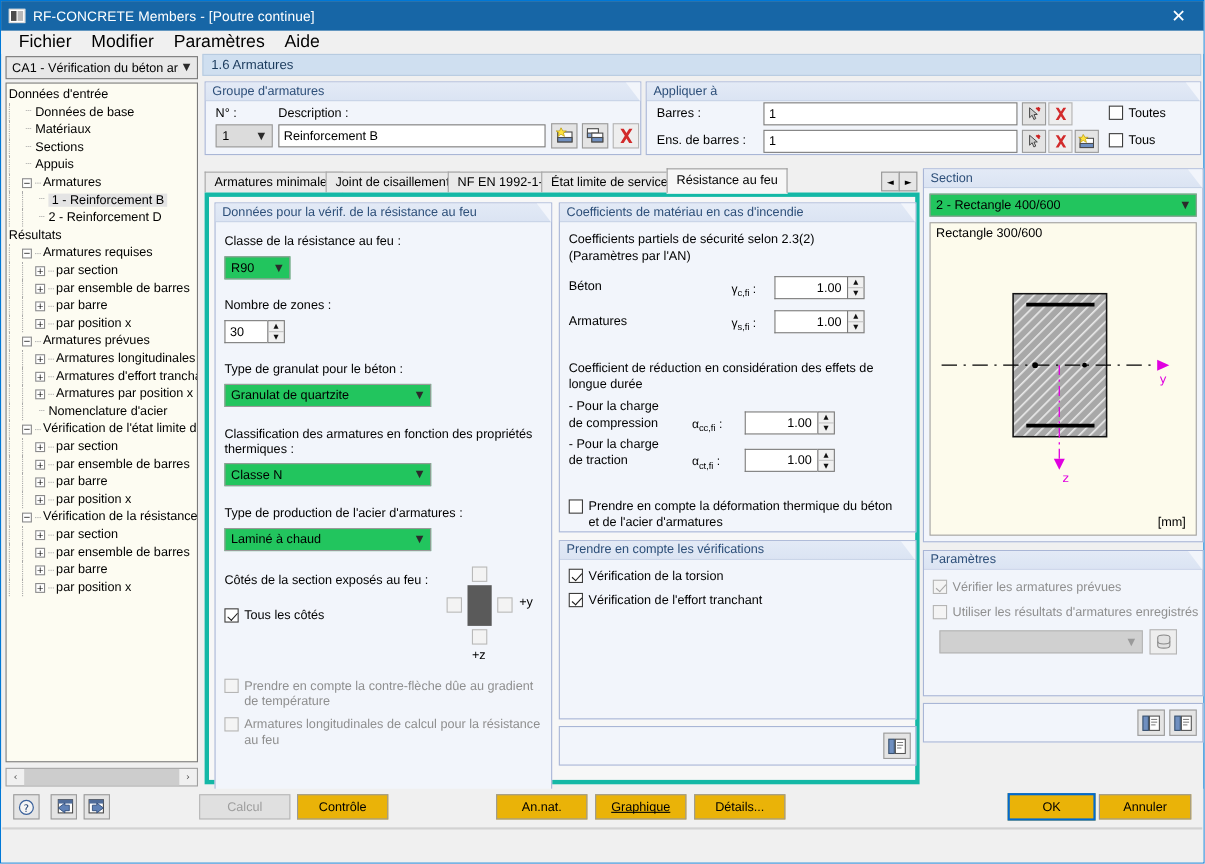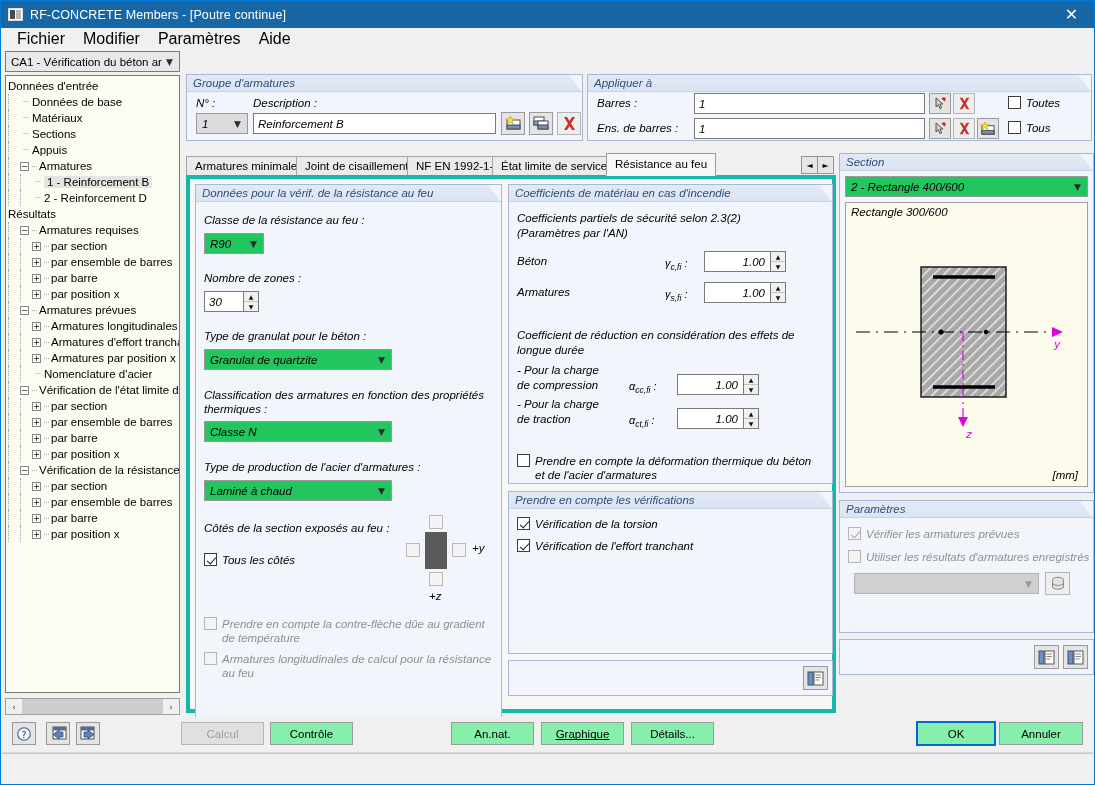--- a/index.html
+++ b/index.html
@@ -72,21 +72,21 @@
                   font-family:"DejaVu Sans", sans-serif; }
   .hscroll .thumb { flex:1; height:15px; background:#cdcdcd; }
 
   
   .mainpane { position:absolute; left:183px; top:0; right:2px; bottom:0; }
   .pagehdr {
     height:20px; background:#cfdff0; border:1px solid #b7cbe0; color:#1a3a5c;
     display:flex; align-items:center; padding-left:7px; font-size:12px;
   }
 
-  .gbox { position:absolute; border:1px solid #a9b6d6; background:#f2f5fb;font-style:italic; }
+  .gbox { position:absolute; border:1px solid #a9b6d6; background:#f2f5fb; }
   .gbox > .cap {
     position:absolute; left:0; top:0; height:17px; right:0;
     background:linear-gradient(to bottom,#e3eaf6,#dbe4f3);
     color:#2d4f79; font-size:11.5px; padding-left:6px; line-height:17px;
     border-bottom:1px solid #c6d2e6;
   }
   .gbox > .cap:after{
     content:""; position:absolute; right:0; top:0; border-top:17px solid #f2f5fb;
     border-left:13px solid transparent;
   }
@@ -148,21 +148,21 @@
     font-family:"DejaVu Sans", sans-serif;
   }
   .tabpage { position:absolute; left:0; right:0; top:22px; bottom:0; border:4px solid #14b8a6; background:#f7f7f7; }
 
   
   .secview { position:absolute; border:1px solid #a0a0a0; background:#fdfbec; overflow:hidden; }
 
   
   .footer { position:absolute; left:0; right:0; bottom:0; height:67px; background:#f0f0f0; }
   .btn {
-    border:1px solid #9a9a9a; background:#86efac; height:23px; font-size:11.5px;
+    border:1px solid #9a9a9a; background:#eab308; height:23px; font-size:11.5px;
     display:flex; align-items:center; justify-content:center; color:#000;
   }
   .btn.disabled { color:#9d9d9d; background:#e0e0e0; border-color:#b6b6b6; }
   .btn.default { border:2px solid #0069d2; }
   .statusbar {
     position:absolute; left:1px; right:1px; bottom:1px; height:31px; background:#f0f0f0;
     border-top:1px solid #d8d8d8;
   }
   .statusbar .sunken { position:absolute; left:0; right:0; top:0; height:16px; border-top:1px solid #c9c9c9; }
 </style>
@@ -374,20 +374,21 @@
         </div>
       <div class="hscroll">
         <div class="arr">‹</div>
         <div class="thumb"></div>
         <div class="arr">›</div>
       </div>
     </div>
 
     <div class="mainpane">
 
+      <div class="pagehdr">1.6 Armatures</div>
 
       <div class="gbox" style="left:2px;top:25px;width:397px;height:67px;">
         <div class="cap">Groupe d'armatures</div>
         <div class="gbody">
           <div style="position:absolute;left:9px;top:5px;" class="lbl">N° :</div>
           <div style="position:absolute;left:66px;top:5px;" class="lbl">Description :</div>
 
           <div class="gcombo" style="position:absolute;left:9px;top:21px;width:52px;background:#dcdcdc;">
             <span class="cv">1</span>
             <span class="chev">▼</span>

